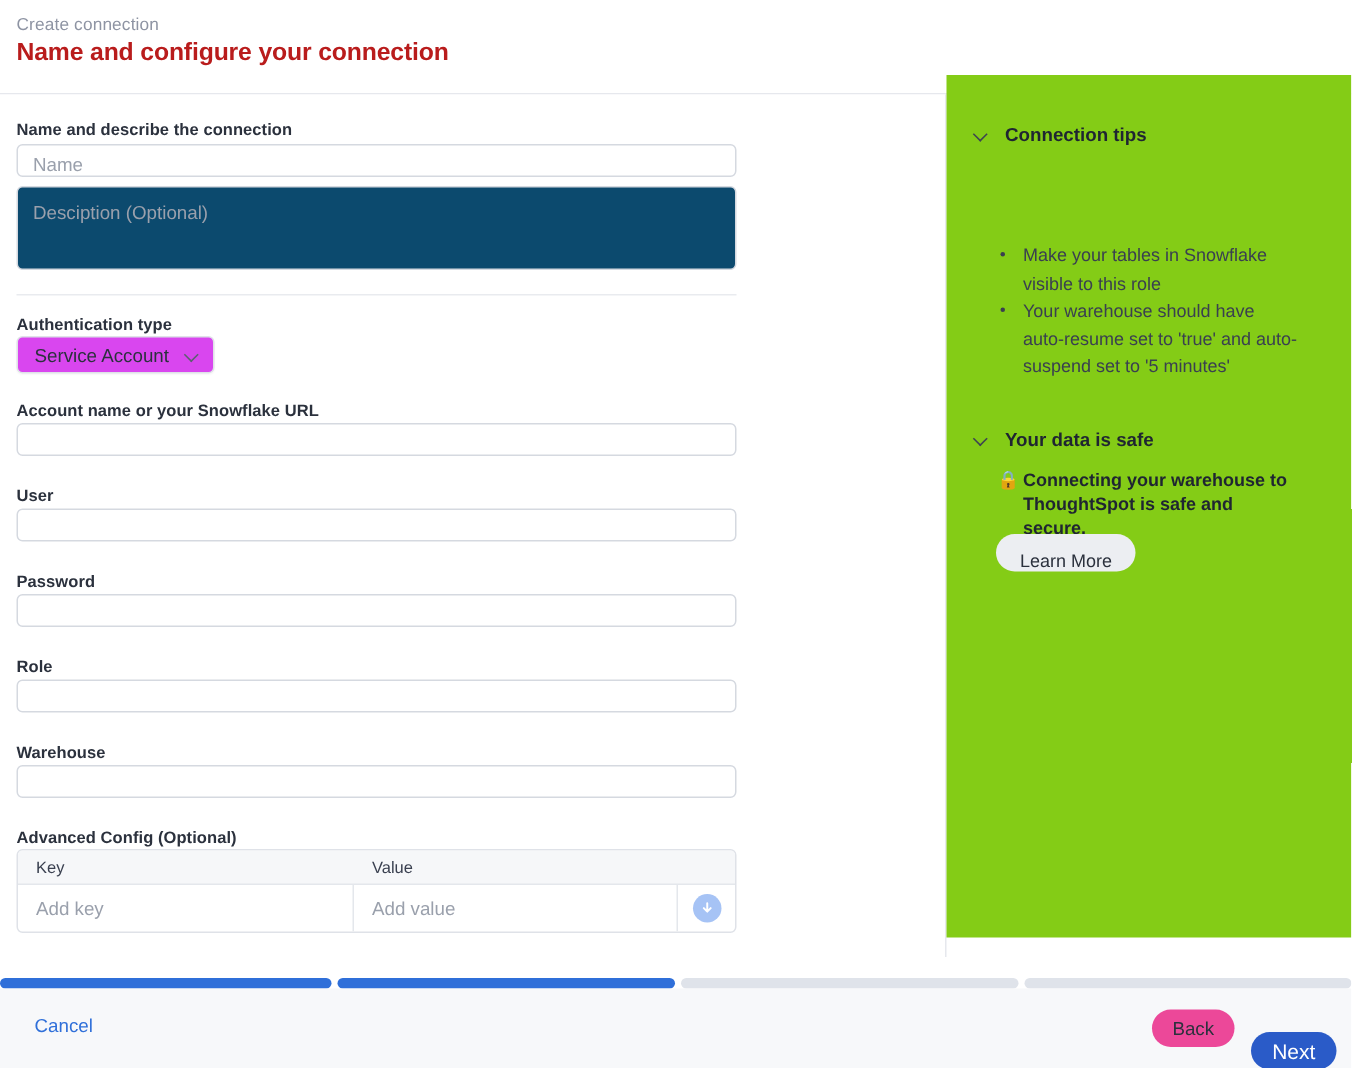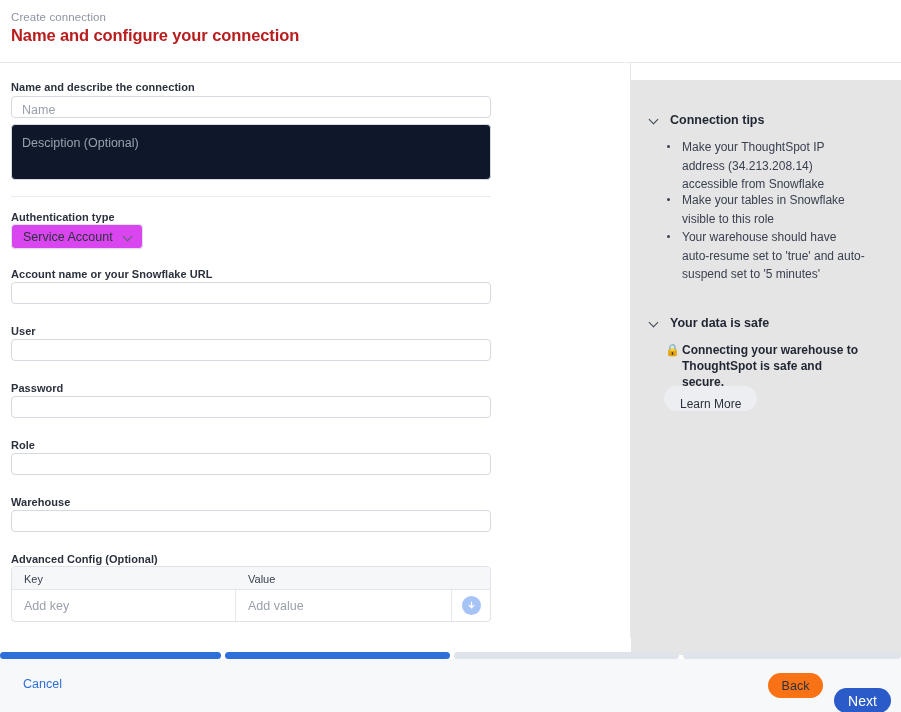--- a/index.html
+++ b/index.html
@@ -52,24 +52,24 @@
     background: #ffffff;
   }
   .divider-v {
     position: absolute;
     left: 630px; top: 63px;
     width: 1px; height: 575px;
     background: #e6e8ed;
   }
   .right-col {
     position: absolute;
-    left: 631px; top: 80px;
+    left: 631px; top: 50px;
     width: 270px;
     height: 575px;
-    background: #e5e5e5;
+    background: #84cc16;
   }
 
   
   .field-label {
     font-size: 11px;
     font-weight: 700;
     color: #2b313d;
     letter-spacing: .05px;
   }
   .input-box {
@@ -84,21 +84,21 @@
     padding: 0 10px;
     display: flex;
     align-items: flex-end;
   }
   .input-box .ph { color: #9aa0ac; font-size: 12.5px; }
   .textarea-box {
     width: 480px;
     height: 56px;
     border: 1px solid #d5d9e0;
     border-radius: 4px;
-    background: #0f172a;
+    background: #0c4a6e;
     padding: 8px 10px;
   }
   .textarea-box .ph { color: #9aa0ac; font-size: 12.5px; }
 
   .divider-h {
     position: absolute;
     left: 11px;
     width: 480px;
     height: 1px;
     background: #e9ebef;
@@ -285,21 +285,21 @@
     position: absolute;
     left: 23px; top: 18px;
     font-size: 12.5px;
     color: #2f6fd9;
   }
   .back-btn {
     position: absolute;
     right: 78px; top: 14px;
     width: 55px; height: 25px;
     border-radius: 13px;
-    background: #f97316;
+    background: #ec4899;
     display: flex;
     align-items: center;
     justify-content: center;
     font-size: 12.5px;
     color: #2b313d;
   }
   .next-btn {
     position: absolute;
     right: 10px; top: 14px;
     width: 57px; height: 25px;
@@ -395,24 +395,20 @@
 
   <div class="divider-v"></div>
 
   <div class="right-col">
 
     <div class="panel-head" style="position:absolute;left:18px;top:33px;">
       <span class="caret"></span>
       <span class="panel-title">Connection tips</span>
     </div>
 
-    <div class="tip" style="position:absolute;left:33px;top:58px;width:202px;">
-      <span class="dot"></span>
-      <span>Make your ThoughtSpot IP address (34.213.208.14) accessible from Snowflake</span>
-    </div>
 
     <div class="tip" style="position:absolute;left:33px;top:111px;width:202px;">
       <span class="dot"></span>
       <span>Make your tables in Snowflake visible to this role</span>
     </div>
 
     <div class="tip" style="position:absolute;left:33px;top:148px;width:202px;">
       <span class="dot"></span>
       <span>Your warehouse should have auto-resume set to 'true' and auto-suspend set to '5 minutes'</span>
     </div>

